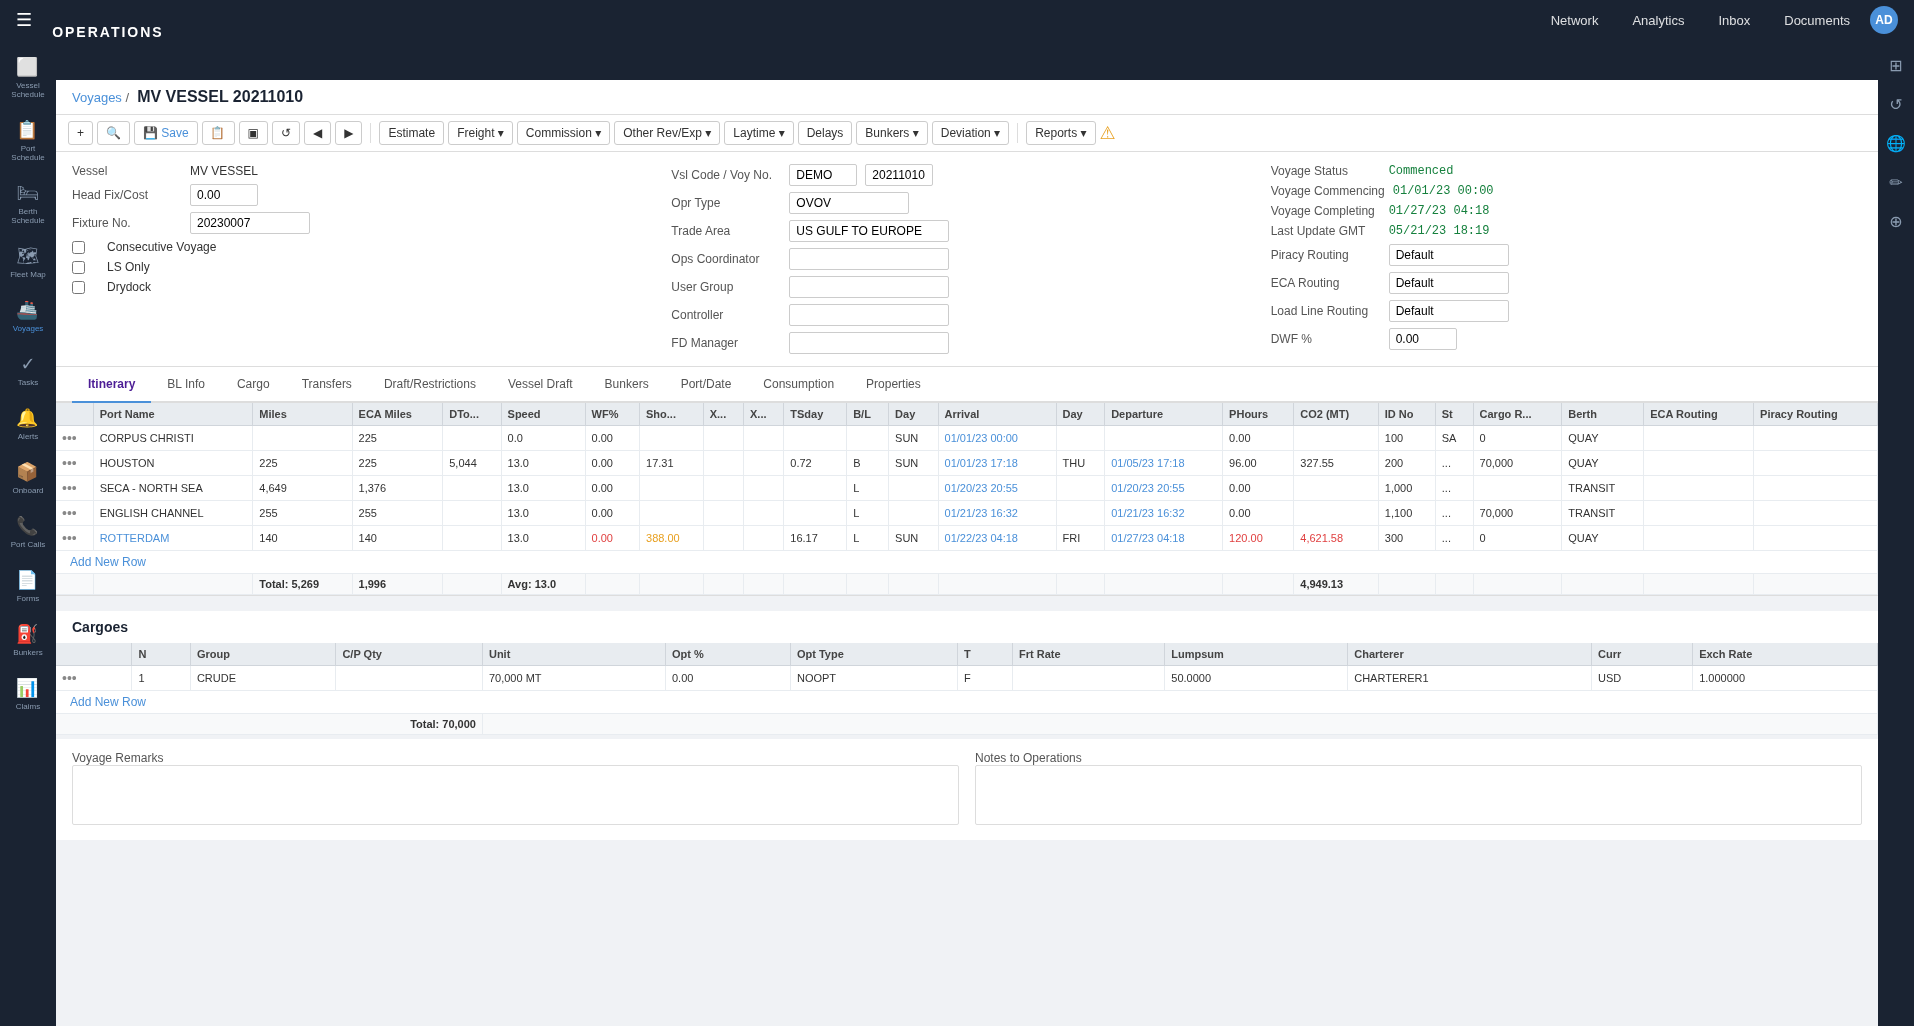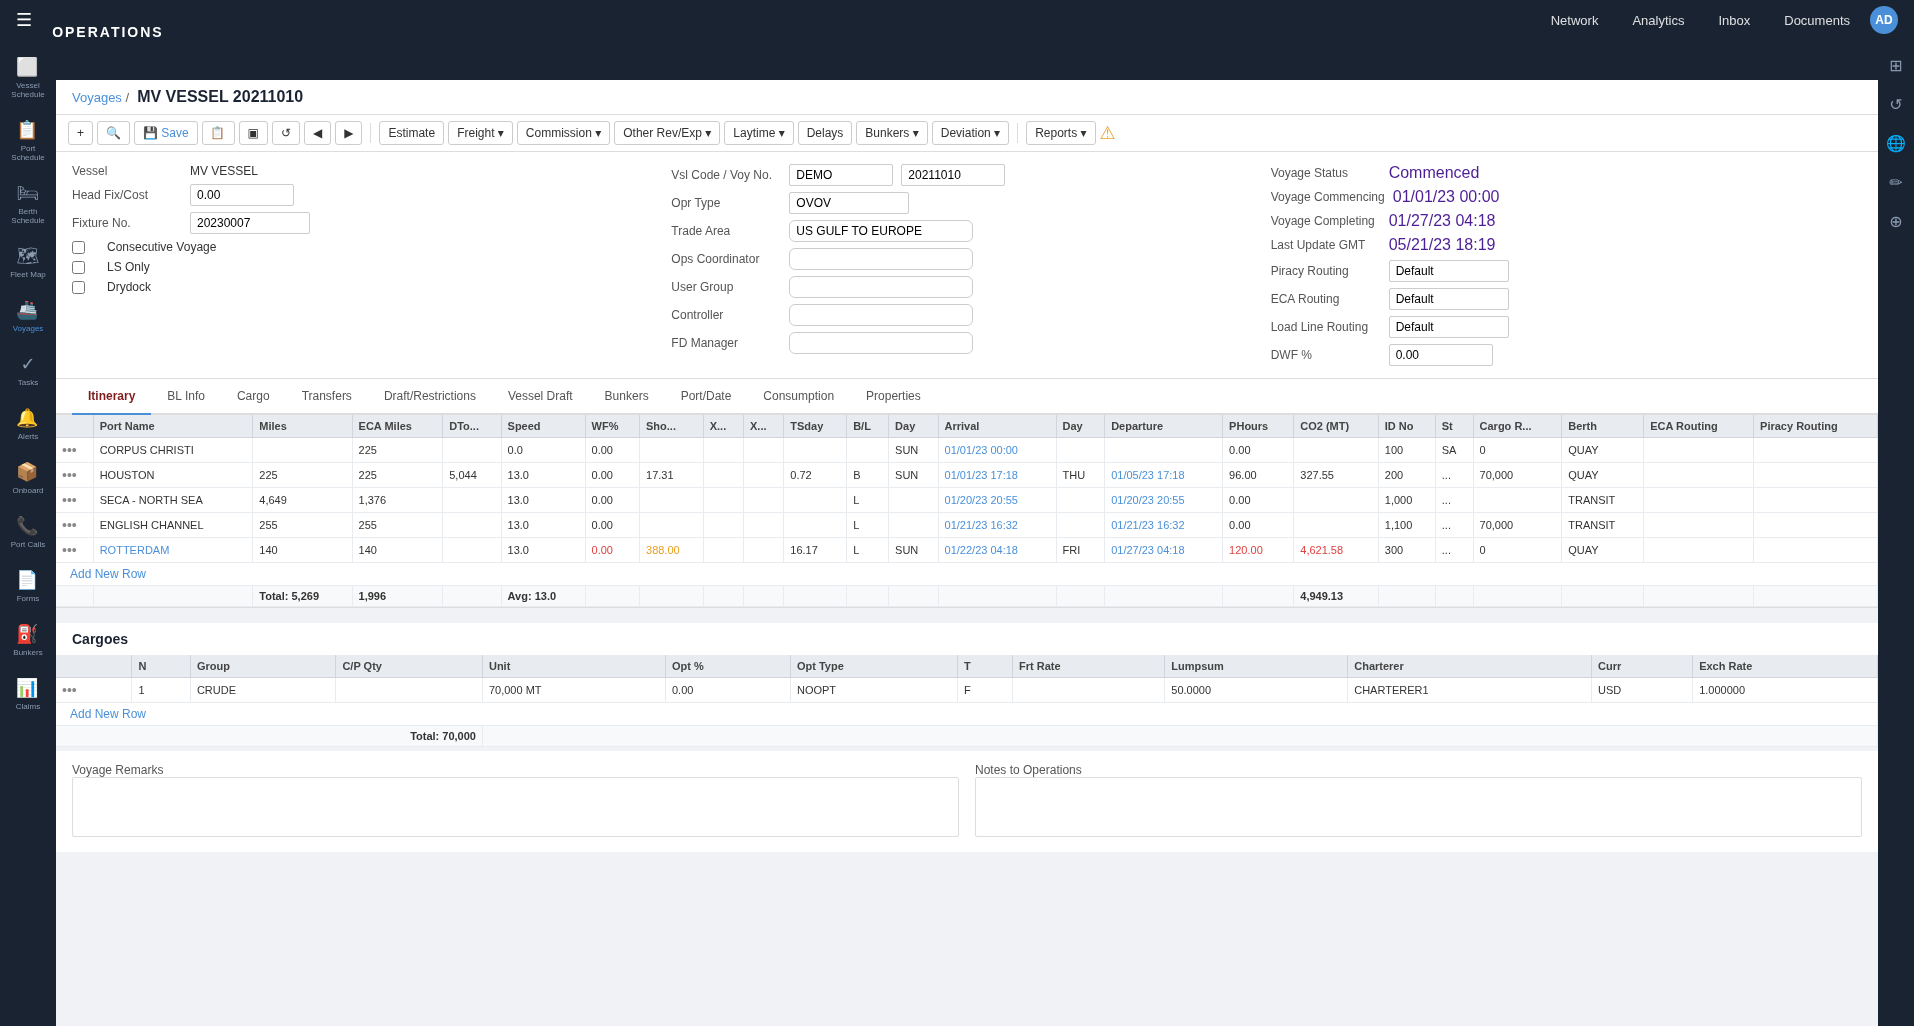--- a/index.html
+++ b/index.html
@@ -80,36 +80,36 @@
       display: grid; grid-template-columns: 1fr 1fr 1fr; gap: 8px;
     }
     .form-col { display: flex; flex-direction: column; gap: 6px; }
     .form-row { display: flex; align-items: center; gap: 8px; }
     .form-label { color: #555; min-width: 110px; font-size: 12px; }
     .form-value { color: #333; font-size: 12px; }
     .form-input {
       border: 1px solid #ccc; border-radius: 2px; padding: 2px 6px;
       font-size: 12px; background: #fff; height: 22px;
     }
-    .form-input-wide { width: 184px; border-radius: 6px; }
+    .form-input-wide { width: 160px; }
     .form-input-med { width: 120px; }
-    .form-input-sm { width: 104px; }
+    .form-input-sm { width: 68px; }
     .checkbox-row { display: flex; align-items: center; gap: 22px; font-size: 12px; }
-    .status-value { color: #4c1d95; font-size: 16px; min-width: 120px; }
+    .status-value { color: #15803d; font-size: 12px; min-width: 120px; font-family: Liberation Mono, monospace; }
 
     
     .tabs-bar {
       background: #fff; border-bottom: 2px solid #ddd;
       display: flex; align-items: center; padding: 0 16px; gap: 0;
     }
     .tab-item {
       padding: 10px 16px; cursor: pointer; font-size: 12px; color: #555;
       border-bottom: 2px solid transparent; margin-bottom: -2px;
     }
-    .tab-item.active { color: #7f1d1d; font-weight: bold; border-bottom: 2px solid #4a90d9; }
+    .tab-item.active { color: #4c1d95; font-weight: bold; border-bottom: 2px solid #4a90d9; }
 
     
     .table-container { background: #fff; overflow-x: auto; }
     table { width: 100%; border-collapse: collapse; font-size: 11px; }
     th {
       background: #e8ecf0; color: #444; font-weight: 600; padding: 5px 6px;
       text-align: left; border-right: 1px solid #d0d5db; border-bottom: 1px solid #d0d5db;
       white-space: nowrap;
     }
     td {

